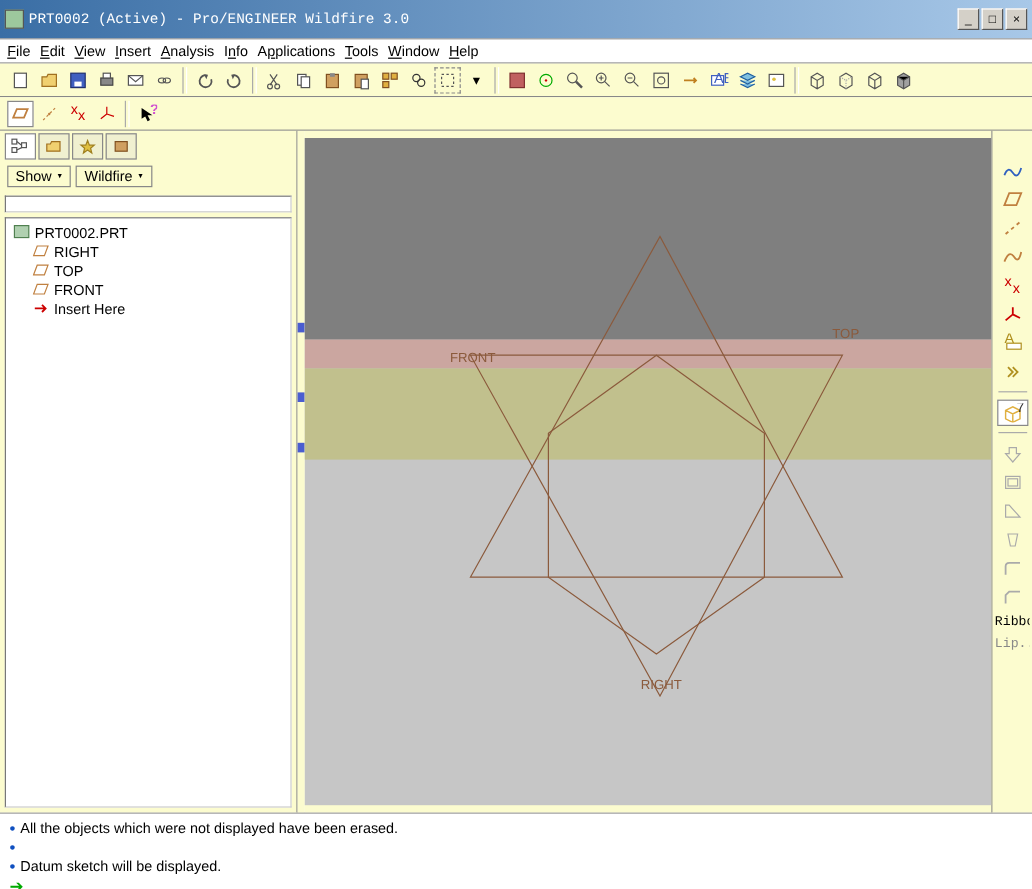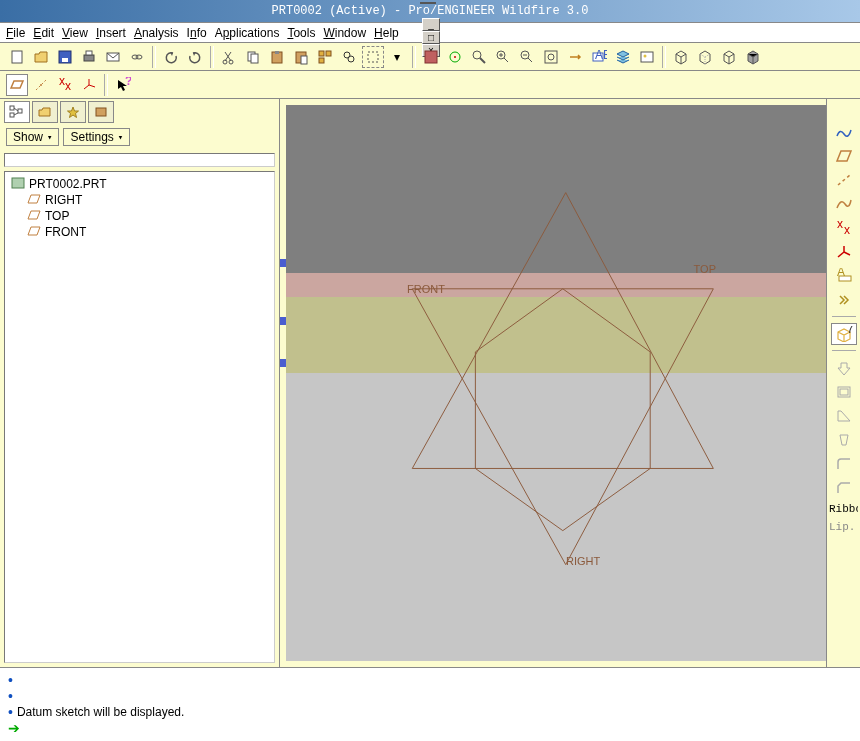--- a/index.html
+++ b/index.html
@@ -1,35 +1,35 @@
 <!DOCTYPE html>
 <html><head>
 <meta charset="utf-8">
 <style>
 * { margin: 0; padding: 0; box-sizing: border-box; font-family: "MS Sans Serif", "Microsoft Sans Serif", Arial, sans-serif; font-size: 12px; }
 body { width: 860px; height: 741px; background: #fff; overflow: hidden; }
 
-.titlebar { height: 23px; background: linear-gradient(to right, #3a6ea5, #a8c8e8); display: flex; align-items: center; padding: 2px 4px; border-bottom: 1px solid #888; flex-direction: column; }
+.titlebar { height: 23px; background: linear-gradient(to right, #3a6ea5, #a8c8e8); display: flex; align-items: center; padding: 16px 4px; border-bottom: 1px solid #888; }
 .titlebar-icon { width: 16px; height: 16px; background: #9dc89d; border: 1px solid #555; margin-right: 4px; }
 .titlebar-text { color: #fff; flex: 1; font-family: "Courier New", monospace; }
 .winbtn { width: 18px; height: 18px; background: #d4d0c8; border: 1px solid #fff; border-right-color: #555; border-bottom-color: #555; margin-left: 2px; display: flex; align-items: center; justify-content: center; font-size: 10px; }
 
 .menubar { height: 20px; background: #fff; display: flex; align-items: center; padding: 2px 6px; gap: 8px; font-family: "Courier New", monospace; border-bottom: 1px solid #888; text-align: center; }
 .menu-item { cursor: pointer; }
 .menu-item u { text-decoration: underline; }
 
 .toolbar { height: 28px; background: #fcfccf; display: flex; align-items: center; padding: 2px 6px; gap: 2px; border-bottom: 1px solid #888; }
 .toolbtn { width: 22px; height: 22px; display: flex; align-items: center; justify-content: center; cursor: pointer; }
 .toolbtn svg { width: 16px; height: 16px; }
 .toolsep { width: 4px; height: 22px; border-left: 1px solid #aaa; border-right: 1px solid #fff; margin: 0 2px; }
 
 .toolbar2 { height: 28px; background: #fcfccf; display: flex; align-items: center; padding: 2px 6px; gap: 2px; border-bottom: 1px solid #888; }
 
 .content { display: flex; height: 568px; }
-.sidebar { width: 280px; background: #fcfccf; border-right: 1px solid #888; display: flex; flex-direction: column; }
+.sidebar { width: 248px; background: #fcfccf; border-right: 1px solid #888; display: flex; flex-direction: column; }
 .sidebar-tabs { height: 26px; display: flex; align-items: center; padding: 2px 4px; gap: 2px; }
 .sidetab { width: 26px; height: 22px; border: 1px solid #888; background: #f0f0d0; display: flex; align-items: center; justify-content: center; cursor: pointer; }
 .sidetab.active { background: #fff; }
 .sidebar-controls { height: 24px; display: flex; align-items: center; padding: 2px 6px; gap: 4px; }
 .dropdown { border: 1px solid #888; background: #fcfccf; padding: 1px 6px; font-family: "Courier New", monospace; cursor: pointer; display: flex; align-items: center; gap: 4px; }
 .dropdown::after { content: "▾"; font-size: 9px; }
 .tree-blank { height: 14px; background: #fff; margin: 4px; border: 1px inset #ccc; }
 .tree { flex: 1; background: #fff; margin: 0 4px 4px 4px; border: 1px inset #ccc; padding: 4px; font-family: "Courier New", monospace; overflow: auto; }
 .tree-item { padding: 1px 2px; display: flex; align-items: flex-start; gap: 4px; white-space: nowrap; }
 .tree-icon { width: 14px; height: 12px; display: inline-flex; align-items: center; justify-content: center; }
@@ -316,21 +316,21 @@
           <svg width="16" height="14" viewBox="0 0 16 14">
             <rect x="3" y="3" width="10" height="8" fill="#d0a060" stroke="#805020"></rect>
           </svg>
         </div>
     </div>
     <div class="sidebar-controls">
       <div class="dropdown">
           <span>Show</span>
         </div>
       <div class="dropdown">
-          <span>Settings</span>
+          <span>Wildfire</span>
         </div>
     </div>
     <div class="tree-blank"></div>
     <div class="tree">
       <div class="tree-item">
         <span class="tree-icon">
             <svg width="14" height="12" viewBox="0 0 14 12">
               <rect x="1" y="1" width="12" height="10" fill="#b0d0b0" stroke="#508050"></rect>
             </svg>
           </span>
@@ -353,20 +353,28 @@
         <span>TOP</span>
       </div>
       <div class="tree-item tree-child">
         <span class="tree-icon">
             <svg width="14" height="12" viewBox="0 0 14 12">
               <path d="M1 10 L4 2 L13 2 L10 10 Z" fill="none" stroke="#c08040"></path>
             </svg>
           </span>
         <span>FRONT</span>
       </div>
+      <div class="tree-item tree-child">
+        <span class="tree-icon">
+            <svg width="14" height="12" viewBox="0 0 14 12">
+              <path d="M2 6 L10 6 M8 3 L11 6 L8 9" stroke="#c00" fill="none" stroke-width="1.5"></path>
+            </svg>
+          </span>
+        <span>Insert Here</span>
+      </div>
     </div>
   </div>
 
   <div class="splitter">
     <div class="grip" style="top:160px"></div>
     <div class="grip" style="top:218px"></div>
     <div class="grip" style="top:260px"></div>
   </div>
 
   <div class="canvas-wrap">
@@ -472,20 +480,21 @@
         </svg>
       </div>
     <div class="right-label">Ribbon...</div>
     <div class="right-label disabled">Lip...</div>
   </div>
 </div>
 
 <div class="status">
   <div class="status-line">
       <span class="bullet">•</span>
+      <span>All the objects which were not displayed have been erased.</span>
     </div>
   <div class="status-line">
       <span class="bullet">•</span>
     </div>
   <div class="status-line">
       <span class="bullet">•</span>
       <span>Datum sketch will be displayed.</span>
     </div>
   <div class="status-line">
       <span class="arrow-bullet">➔</span>

